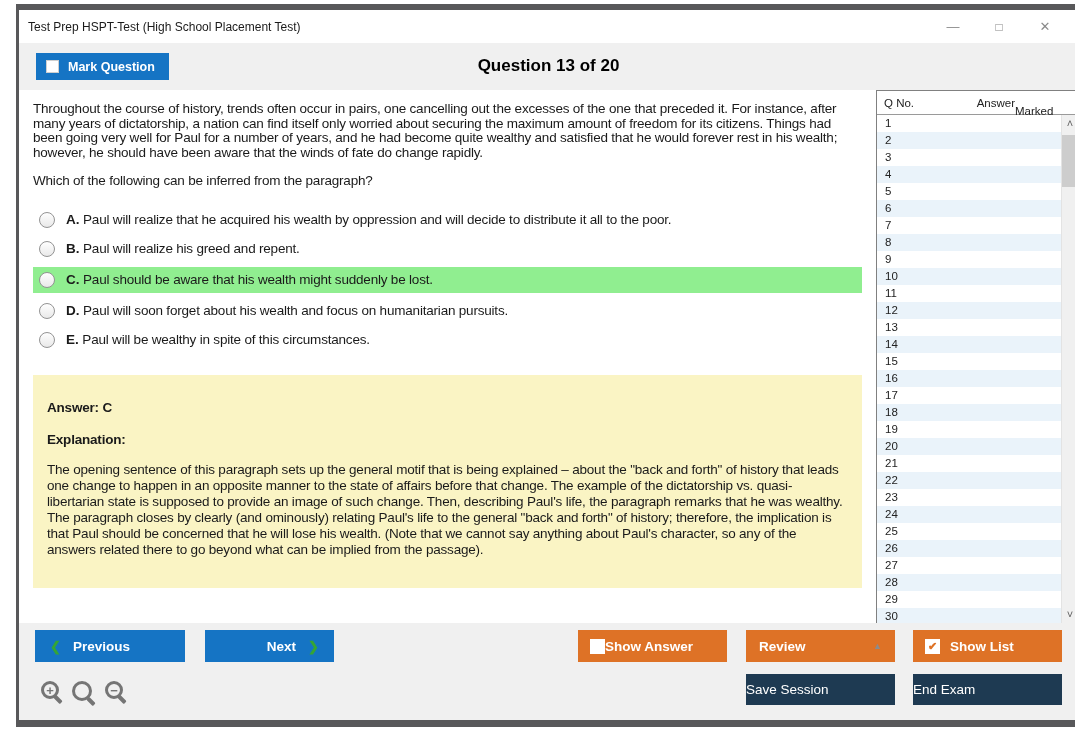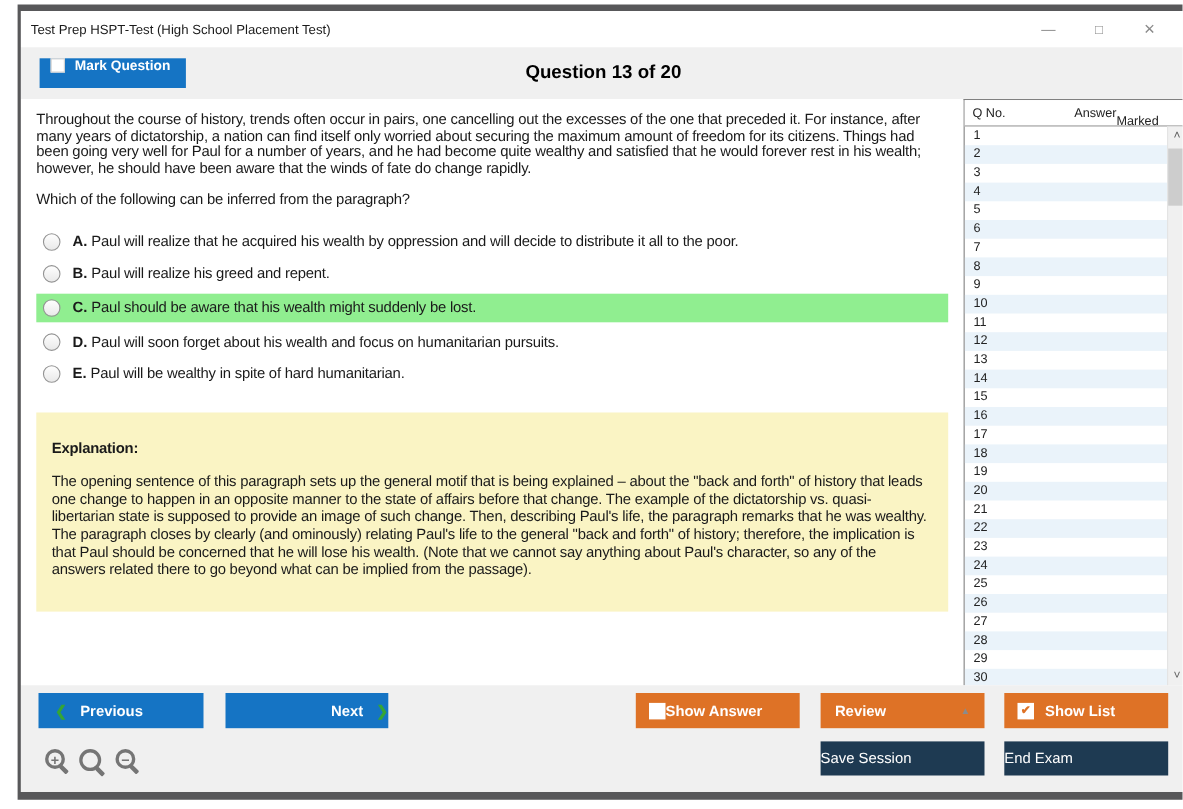--- a/index.html
+++ b/index.html
@@ -17,21 +17,21 @@
   .titlebar-text { font-size:12px; color:#1b1b1b; }
   .win-controls { margin-left:auto; display:flex; align-items:center; color:#8a8a8a; }
   .win-btn { width:46px; text-align:center; font-size:13px; cursor:default; }
   .win-btn.maximize { font-size:12px; }
 
   
   .headerstrip { height:47px; background:#f0f0f0; position:relative; flex:none; }
   .mark-btn {
     position:absolute; left:17px; top:10px; height:27px; padding:0 14px 0 10px;
     background:#1574c4; color:#ffffff; font-weight:bold; font-size:12.5px;
-    display:flex; align-items:flex-start; gap:9px; border:none;
+    display:flex; align-items:center; gap:9px; border:none;
   }
   .checkbox { width:13px; height:13px; background:#ffffff; border:1px solid #cfcfcf; flex:none;
               display:flex; align-items:center; justify-content:center; font-size:11px; line-height:11px; }
   .q-counter { position:absolute; left:0; right:0; top:13px; text-align:center;
                font-size:17px; font-weight:bold; color:#000000; }
 
   
   .main { flex:1; display:flex; min-height:0; }
   .content { flex:1; background:#ffffff; padding:12px 14px 0 14px; overflow:hidden;
              font-size:13.5px; color:#1a1a1a; letter-spacing:-0.2px; }
@@ -71,21 +71,21 @@
 
   
   .footer { height:97px; flex:none; background:#f0f0f0; position:relative; }
   .btn { position:absolute; height:32px; display:flex; align-items:center;
          color:#ffffff; font-weight:bold; font-size:13.5px; border:none; }
   .btn-blue   { background:#1574c4; }
   .btn-orange { background:#de7226; }
   .btn-navy   { background:#1e3a52; font-weight:normal; font-size:13.5px; height:31px; }
   .chev { color:#35a535; font-size:13px; font-weight:bold; }
   #btn-previous { left:16px;  top:7px; width:150px; padding-left:15px; gap:12px; }
-  #btn-next     { left:186px; top:7px; width:148px; justify-content:flex-end; gap:12px; }
+  #btn-next     { left:186px; top:7px; width:129px; justify-content:flex-end; padding-right:15px; gap:12px; }
   #btn-show-answer { left:559px; top:7px; width:149px; padding-left:12px; }
   #btn-review      { left:727px; top:7px; width:149px; padding-left:13px; }
   #btn-show-list   { left:894px; top:7px; width:149px; padding-left:12px; gap:10px; }
   #btn-save-session { left:727px; top:51px; width:149px; }
   #btn-end-exam     { left:894px; top:51px; width:149px; }
   .review-caret { margin-left:auto; padding-right:13px; color:#8b8b8b; font-size:9px; }
   .btn-orange .checkbox { width:15px; height:15px; border:none; color:#de7226; font-weight:bold; }
 
   .zoom-tools { position:absolute; left:22px; top:58px; display:flex; align-items:flex-start; gap:13px; }
   .mag { position:relative; width:18px; height:18px; border:3px solid #757575; border-radius:50%;
@@ -135,25 +135,26 @@
         <div class="option highlighted">
           <span class="radio"></span>
           <span class="option-text"><b>C.</b> <span>Paul should be aware that his wealth might suddenly be lost.</span></span>
         </div>
         <div class="option">
           <span class="radio"></span>
           <span class="option-text"><b>D.</b> <span>Paul will soon forget about his wealth and focus on humanitarian pursuits.</span></span>
         </div>
         <div class="option">
           <span class="radio"></span>
-          <span class="option-text"><b>E.</b> <span>Paul will be wealthy in spite of hard humanitarian.</span></span>
+          <span class="option-text"><b>E.</b> <span>Paul will be wealthy in spite of this circumstances.</span></span>
         </div>
       </div>
 
       <div class="explanation">
+        <div class="answer-line">Answer: C</div>
         <div class="expl-heading">Explanation:</div>
         <div class="expl-body">The opening sentence of this paragraph sets up the general motif that is being explained – about the "back and forth" of history that leads one change to happen in an opposite manner to the state of affairs before that change. The example of the dictatorship vs. quasi-libertarian state is supposed to provide an image of such change. Then, describing Paul's life, the paragraph remarks that he was wealthy. The paragraph closes by clearly (and ominously) relating Paul's life to the general "back and forth" of history; therefore, the implication is that Paul should be concerned that he will lose his wealth. (Note that we cannot say anything about Paul's character, so any of the answers related there to go beyond what can be implied from the passage).</div>
       </div>
     </div>
 
     <div class="sidebar">
       <div class="sidebar-header">
         <span class="col-qno">Q No.</span>
         <span class="col-answer">Answer</span>
         <span class="col-marked">Marked</span>

